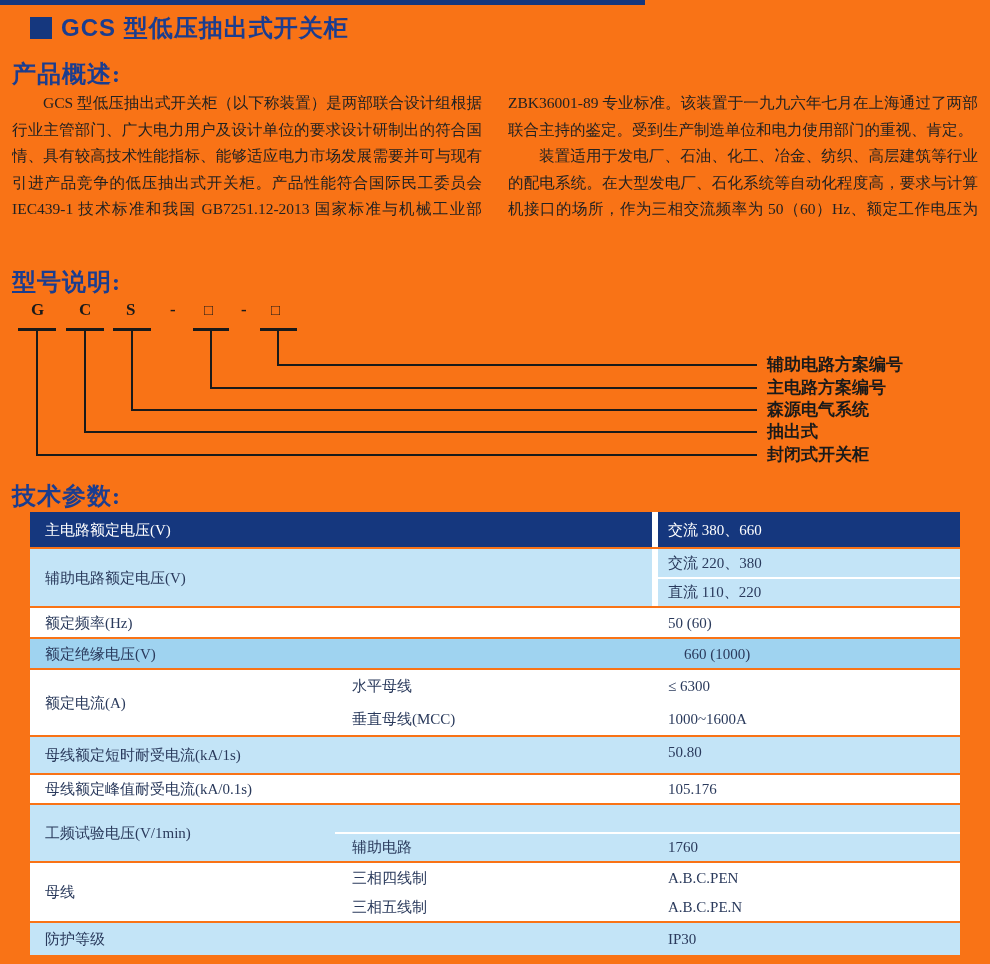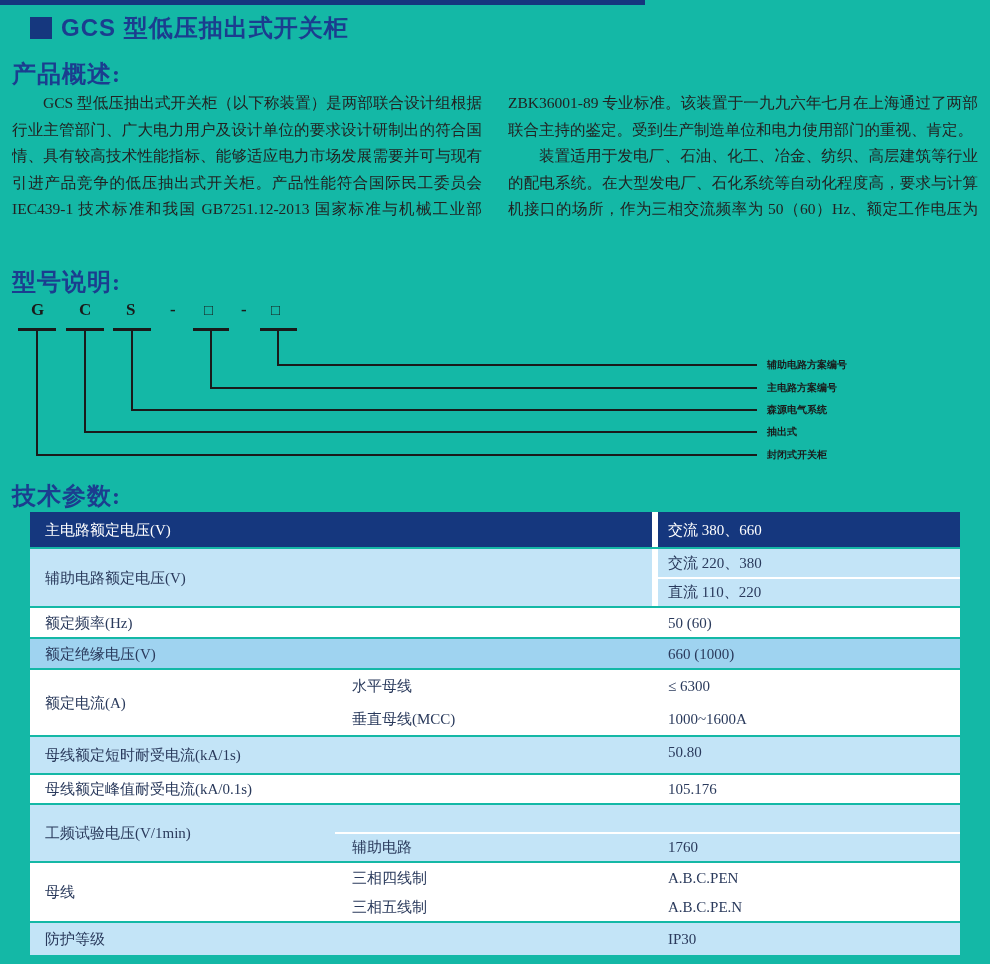--- a/index.html
+++ b/index.html
@@ -1,21 +1,21 @@
 <!DOCTYPE html>
 <html style="--navy: #15377e; --heading: #1b3d8f; --pale: #c3e4f7; --mid: #9fd3f0;"><head>
 <meta charset="utf-8">
 <style>
   :root{
     --navy:#15377e; --heading:#1b3d8f; --pale:#c3e4f7; --mid:#9fd3f0;
     --ink:#1f1f1f; --tblink:#2a3a5c;
   }
   *{margin:0;padding:0;box-sizing:border-box;}
   html,body{background:#fff;}
-  .page{position:relative;width:990px;height:964px;background:#14b8a6;overflow:hidden;
+  .page{position:relative;width:990px;height:964px;background:#f97316;overflow:hidden;
         font-family:"Liberation Serif","DejaVu Serif",serif;color:var(--ink);}
   .top-stripe{position:absolute;left:0;top:0;width:645px;height:5px;background:var(--navy);}
   .hdr{position:absolute;left:30px;top:12px;display:flex;align-items:center;gap:9px;}
   .hdr .sq{width:22px;height:22px;background:var(--navy);flex:0 0 auto;}
   .hdr .ttl{font-family:"Liberation Sans","DejaVu Sans",sans-serif;font-weight:bold;
             font-size:24px;color:var(--heading);letter-spacing:1px;white-space:nowrap;}
   .sec-h{position:absolute;left:12px;font-size:24px;font-weight:bold;color:var(--heading);
          letter-spacing:1px;white-space:nowrap;}
   #h-overview{top:58px;}
   #h-model{top:266px;}
@@ -24,21 +24,21 @@
             column-count:2;column-gap:26px;column-fill:auto;overflow:hidden;
             font-size:15.5px;line-height:26.5px;text-align:justify;color:#222;}
   .overview p{text-indent:2em;}
   
   .diagram{position:absolute;left:0;top:298px;width:990px;height:178px;}
   .diagram svg{position:absolute;left:0;top:0;}
   .code-part{position:absolute;top:2px;font-size:17px;font-weight:bold;color:#1a1a1a;
              font-family:"Liberation Serif","DejaVu Serif",serif;}
   .code-box{font-size:15px;top:4px;}
   .u-line{position:absolute;top:30px;height:3px;background:#1a1a1a;}
-  .code-label{position:absolute;font-size:10px;font-weight:bold;color:#1a1a1a;
+  .code-label{position:absolute;font-size:17px;font-weight:bold;color:#1a1a1a;
               white-space:nowrap;line-height:18px;}
   
   .spec-table{position:absolute;left:30px;top:512px;width:930px;}
   .spec-row{position:relative;width:100%;margin-bottom:2px;}
   .spec-row.navy{background:var(--navy);}
   .spec-row.blue{background:var(--pale);}
   .spec-row.midblue{background:var(--mid);}
   .spec-row.white{background:#fff;}
   .sr-label{position:absolute;left:15px;top:50%;transform:translateY(-50%);
             font-size:15px;color:var(--tblink);white-space:nowrap;}
@@ -121,21 +121,21 @@
         <div class="sr-div" style="left: 628px; top: 27.5px;"></div>
       </div>
       <div class="spec-row white" style="height: 29px;">
         <span class="sr-label">额定频率(Hz)</span>
         <div class="sr-cell" style="top: 0px; height: 29px;">
           <span class="sr-val">50 (60)</span>
         </div>
       </div>
       <div class="spec-row midblue" style="height: 29px;">
         <span class="sr-label">额定绝缘电压(V)</span>
-        <div class="sr-cell" style="top: 0px; height: 29px;">
+        <div class="sr-cell" style="top: 0px; height: 29px; margin-left: 16px;">
           <span class="sr-val">660 (1000)</span>
         </div>
       </div>
       <div class="spec-row white" style="height: 65px;">
         <span class="sr-label">额定电流(A)</span>
         <div class="sr-cell" style="top: 0px; height: 32.5px;">
           <span class="sr-sub">水平母线</span>
           <span class="sr-val">≤ 6300</span>
         </div>
         <div class="sr-cell" style="top: 32.5px; height: 32.5px;">

